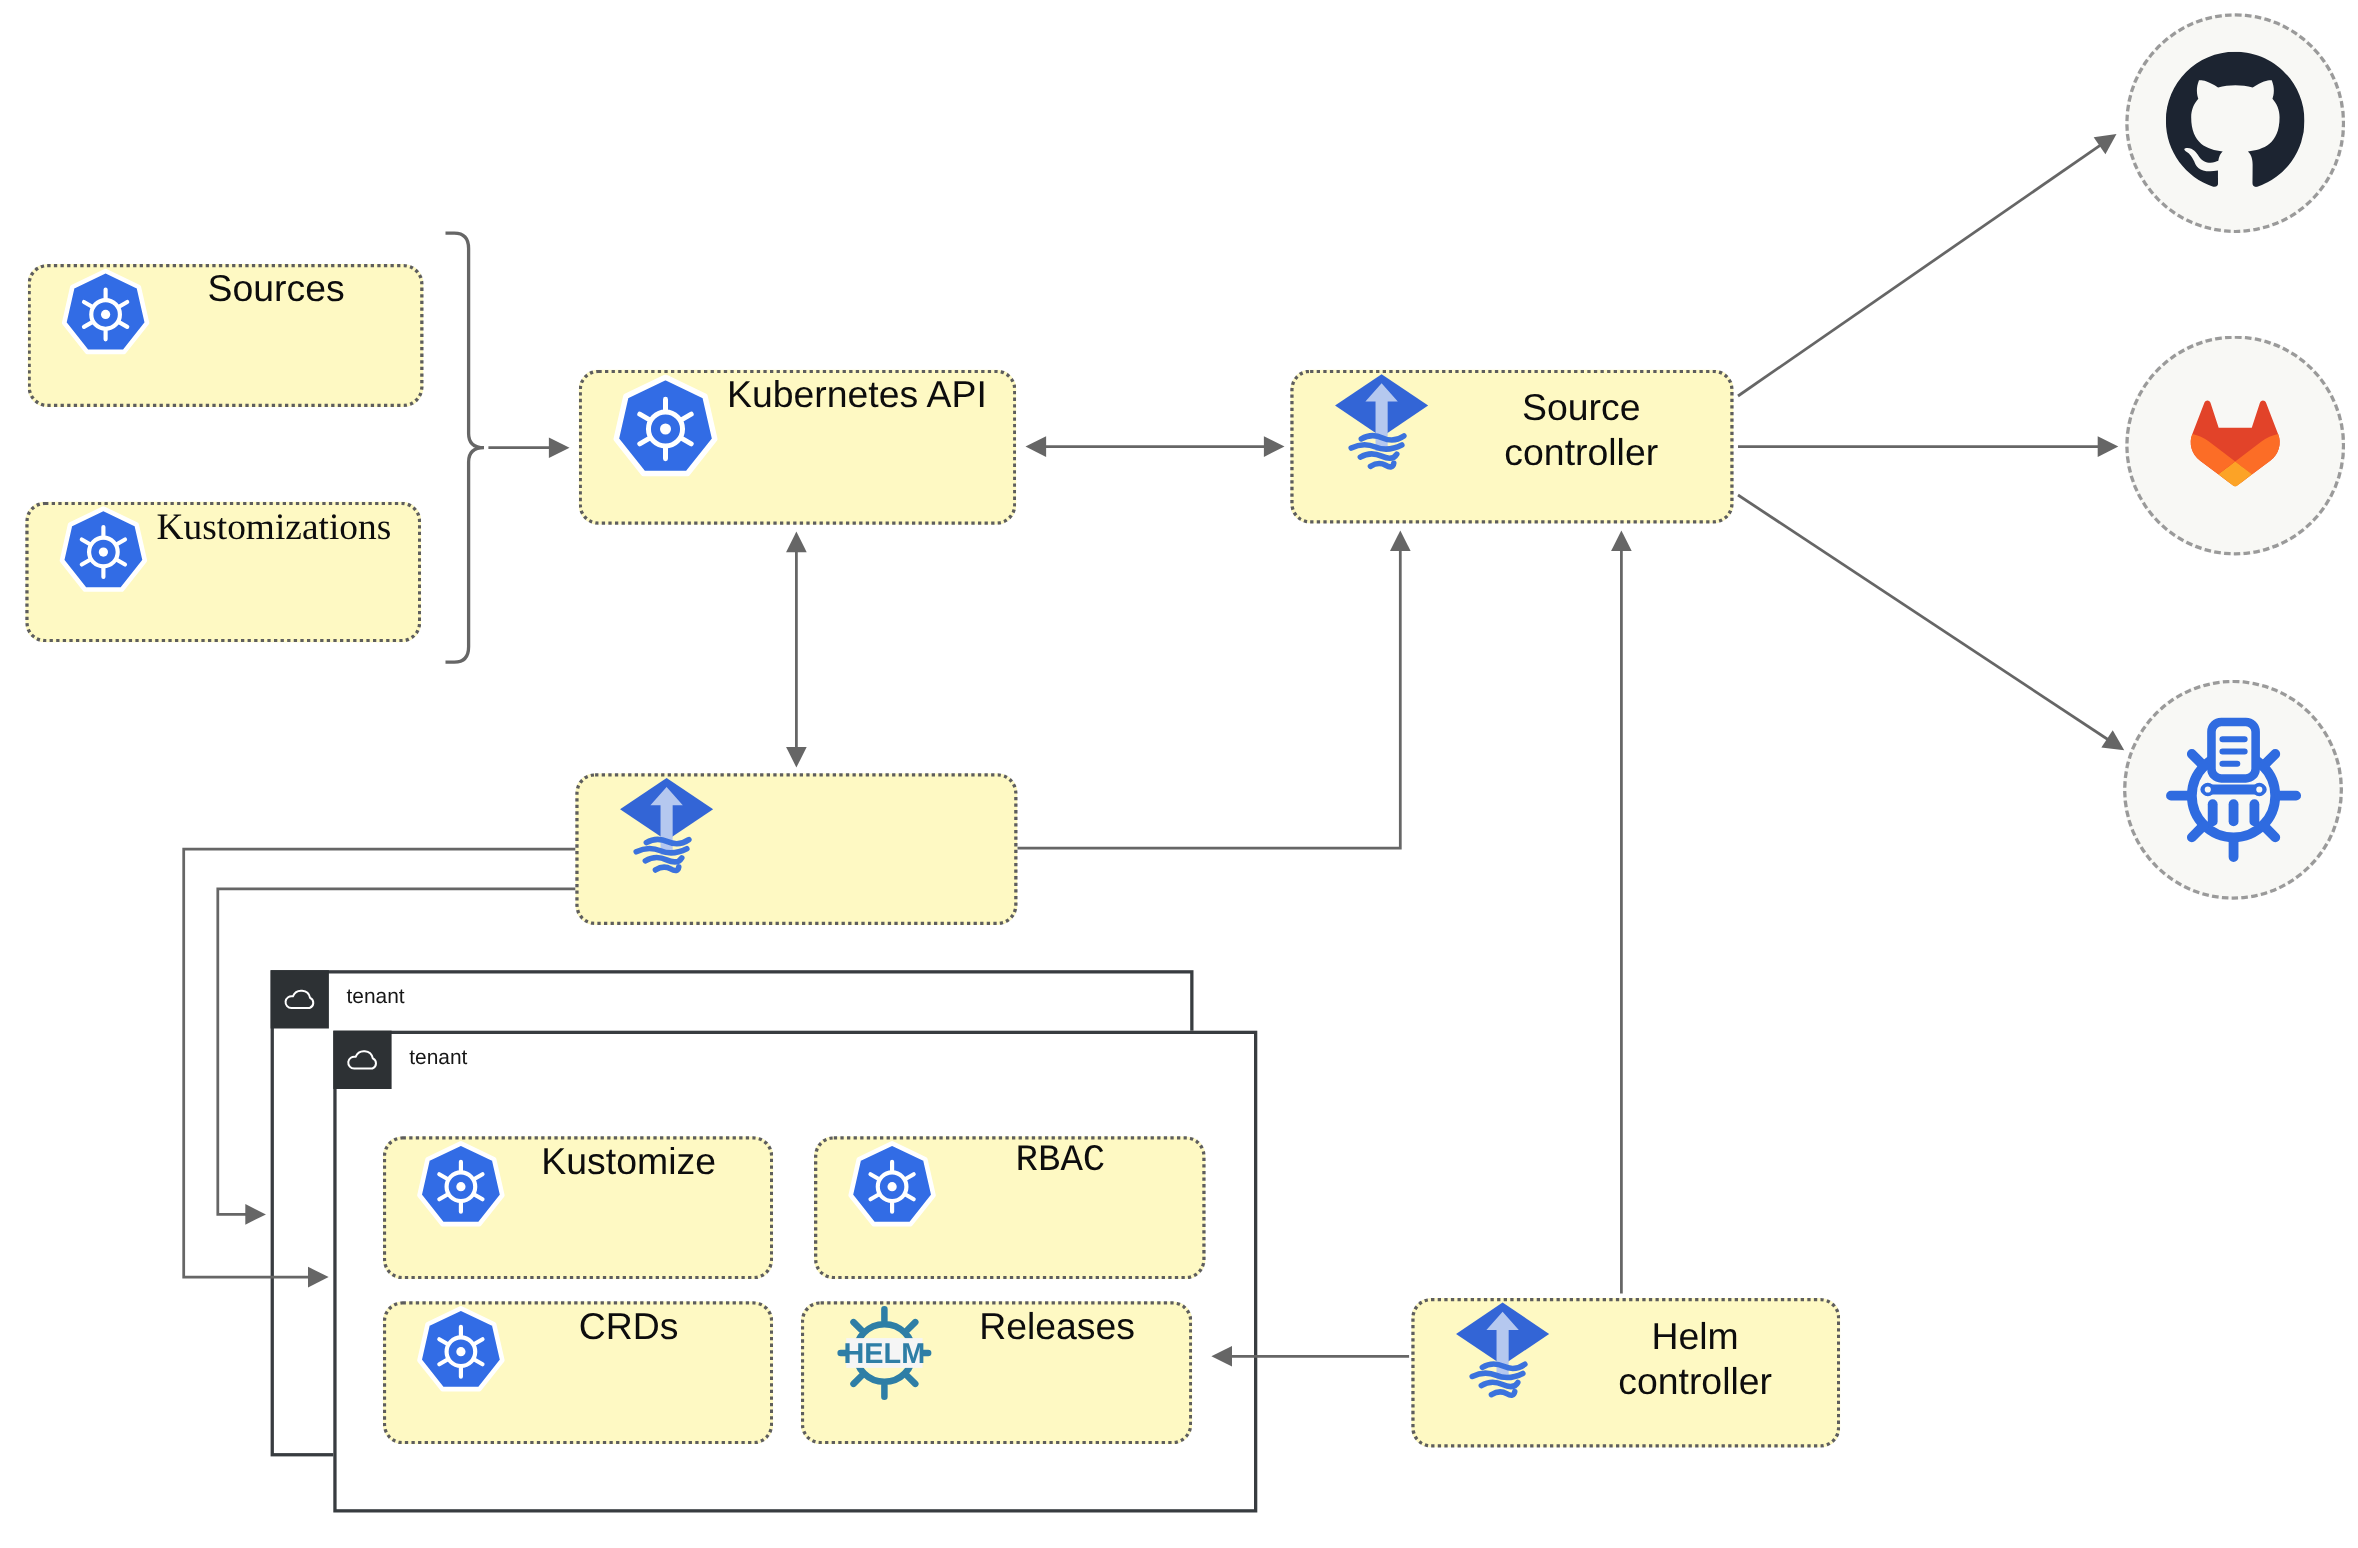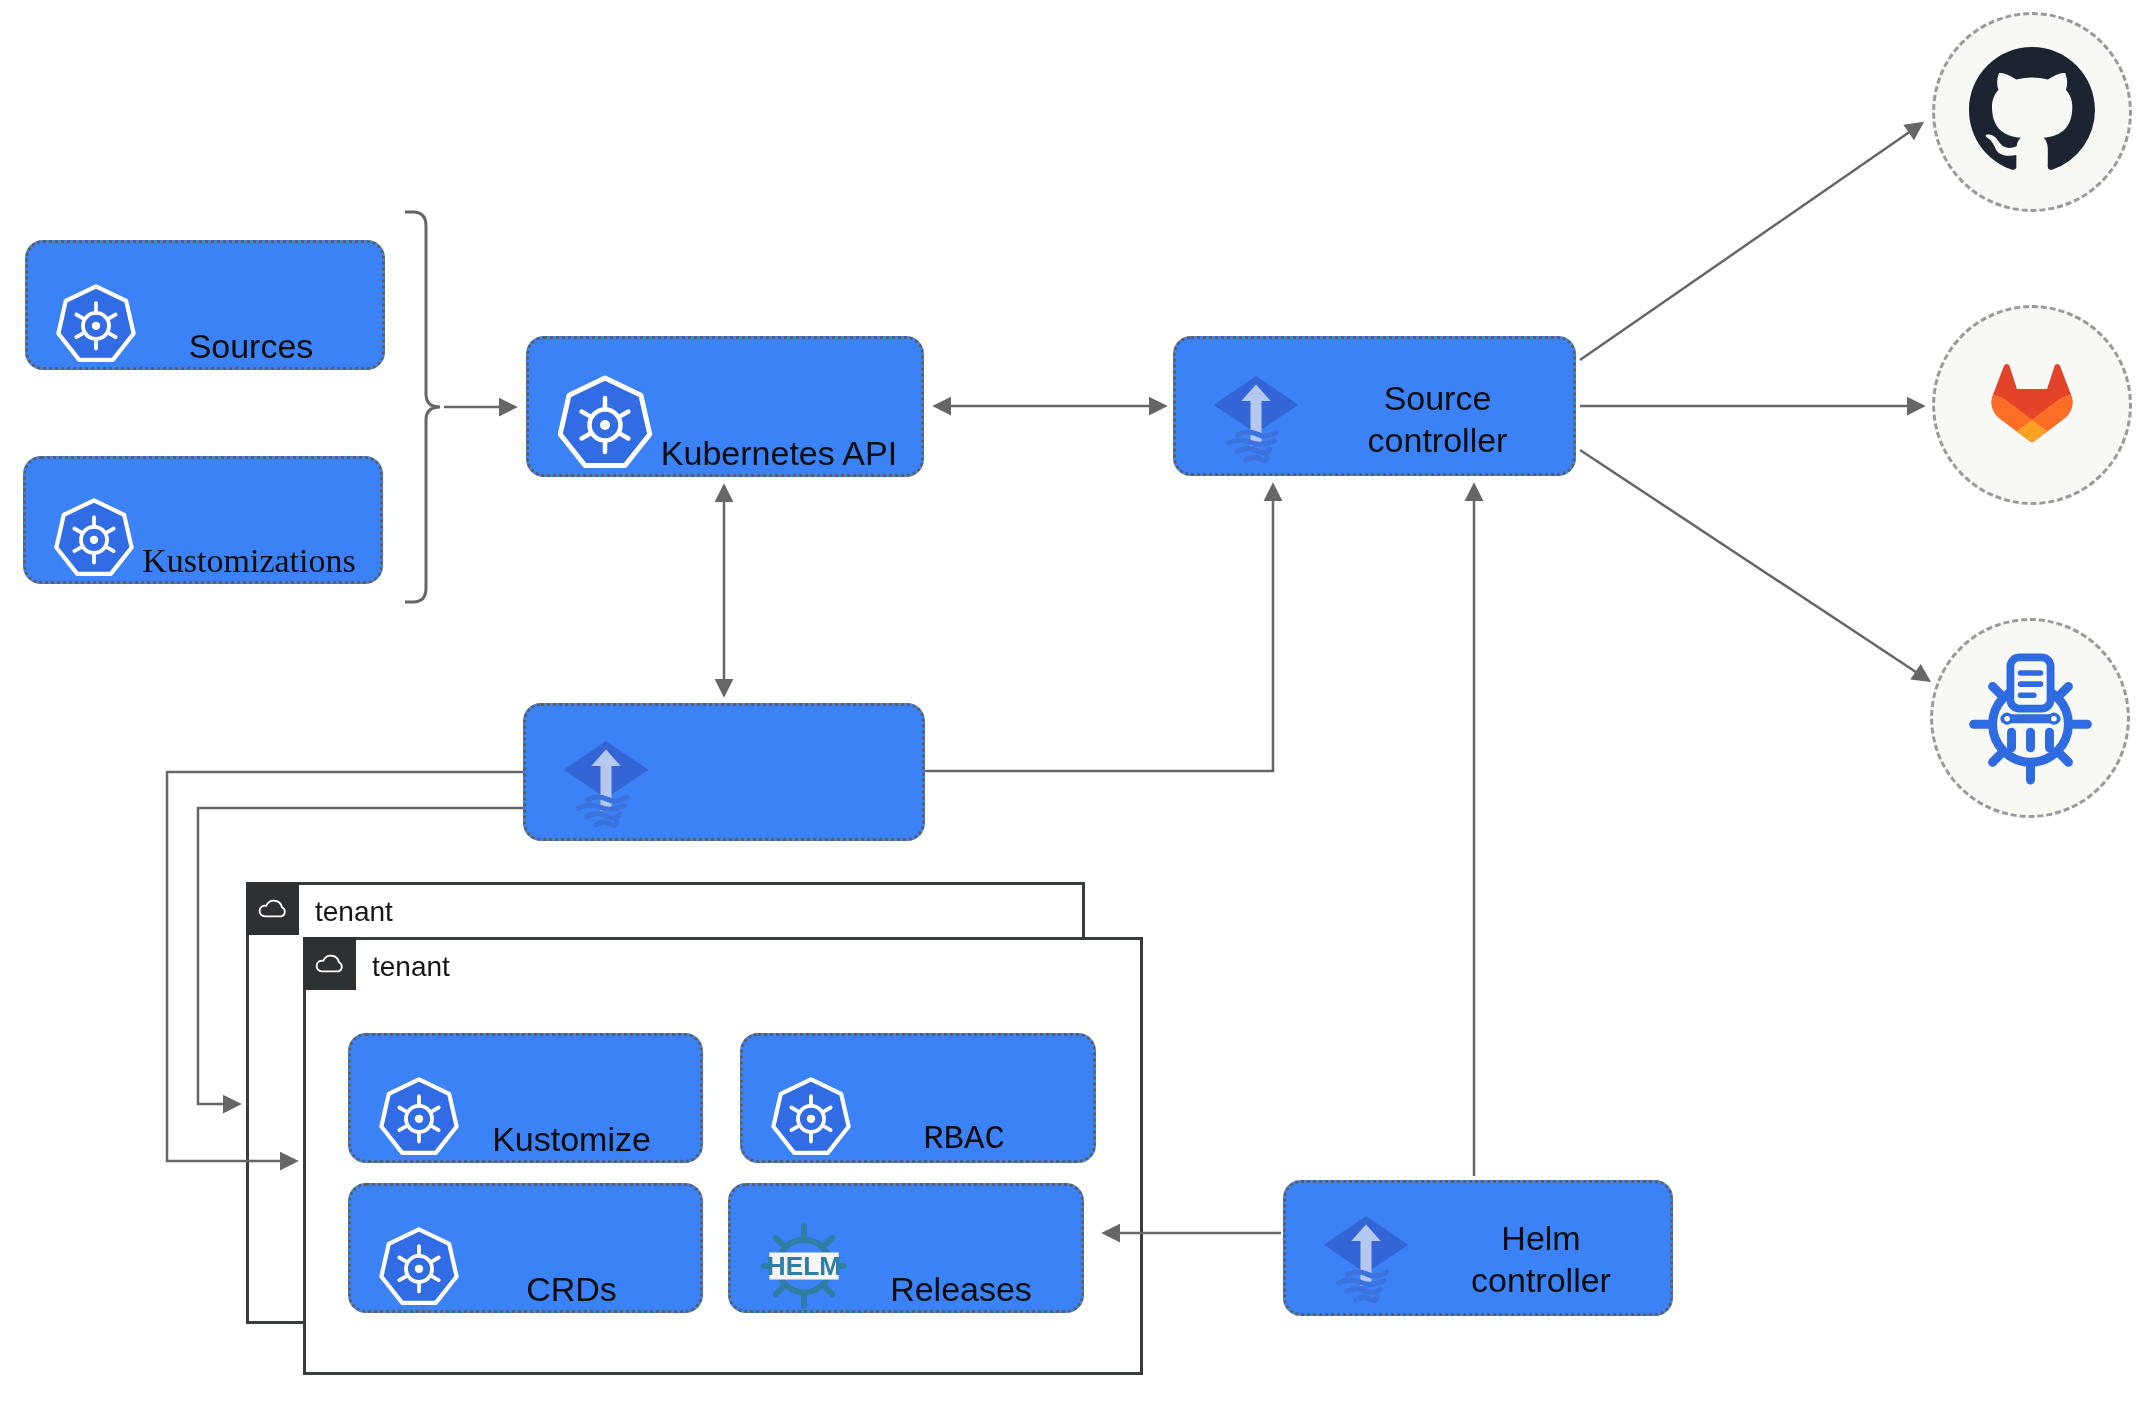--- a/index.html
+++ b/index.html
@@ -2,42 +2,42 @@
 <html><head>
 <meta charset="utf-8">
 <style>
   html,body{margin:0;padding:0;background:#fff;}
   .canvas{
     position:relative;width:2144px;height:1407px;background:#ffffff;
     font-family:"Liberation Sans",sans-serif;overflow:hidden;
   }
   
   .node{
-    position:absolute;box-sizing:border-box;background:#3b82f6;
+    position:absolute;box-sizing:border-box;background:#fef9c3;
     border:3px dotted #5d5d5d;border-radius:18px;
-    display:flex;align-items:flex-end;z-index:3;
+    display:flex;align-items:flex-start;z-index:3;
   }
   .node .icon{flex:0 0 auto;margin-left:26px;display:flex;align-items:center;}
   .node .label{
     flex:1;text-align:center;font-size:34px;color:#0d0d0d;
     line-height:1.22;padding-right:18px;
   }
   .controller .label{max-width:215px;margin:12px auto;padding-right:0;}
   .api .label{white-space:nowrap;}
   
   .tenant{
     position:absolute;box-sizing:border-box;background:#ffffff;
     border:3px solid #383c40;
   }
   .tenant-badge{
     position:absolute;top:-3px;left:-3px;width:53px;height:53px;
     background:#2d3134;display:flex;align-items:center;justify-content:center;
   }
   .tenant-label{
-    position:absolute;top:11px;left:66px;font-size:28px;color:#161616;
+    position:absolute;top:11px;left:66px;font-size:19px;color:#161616;
   }
   
   .remote{
     position:absolute;width:200px;height:200px;border-radius:50%;
     box-sizing:border-box;border:3px dashed #9a9a9a;background:#f8f8f5;
     display:flex;align-items:center;justify-content:center;z-index:3;
   }
   .connectors{position:absolute;left:0;top:0;z-index:10;pointer-events:none;}
 </style>
 </head>

